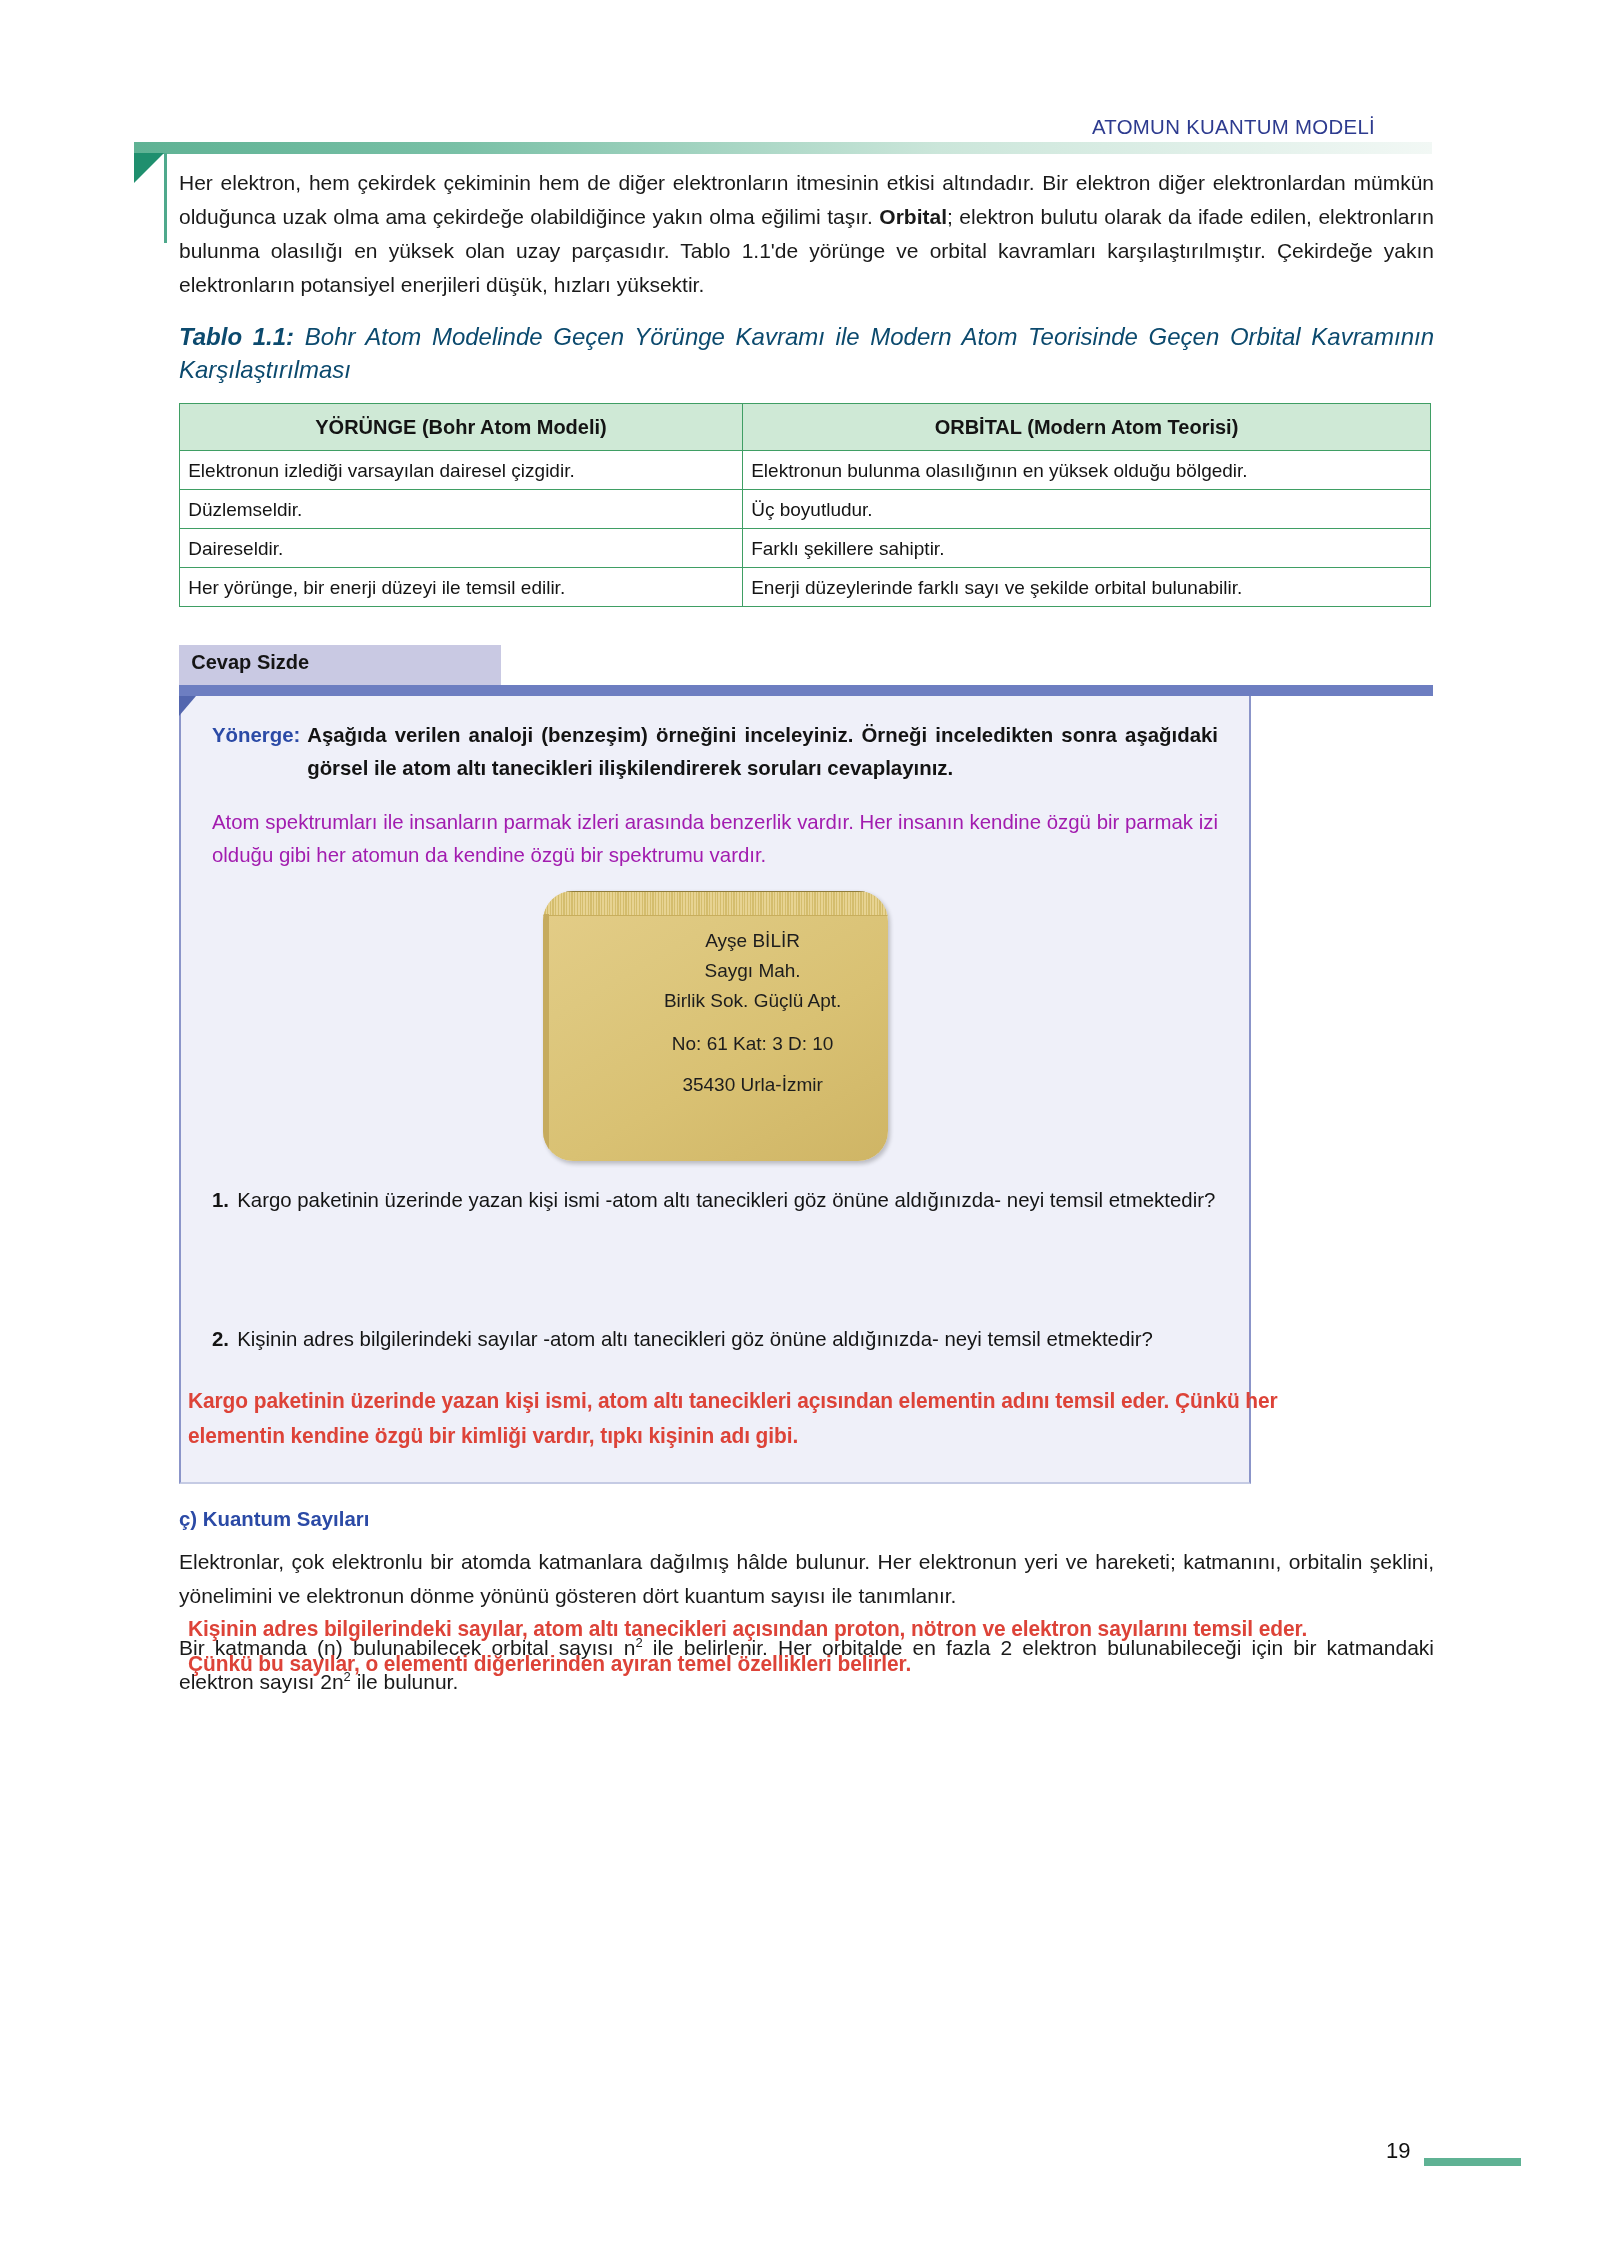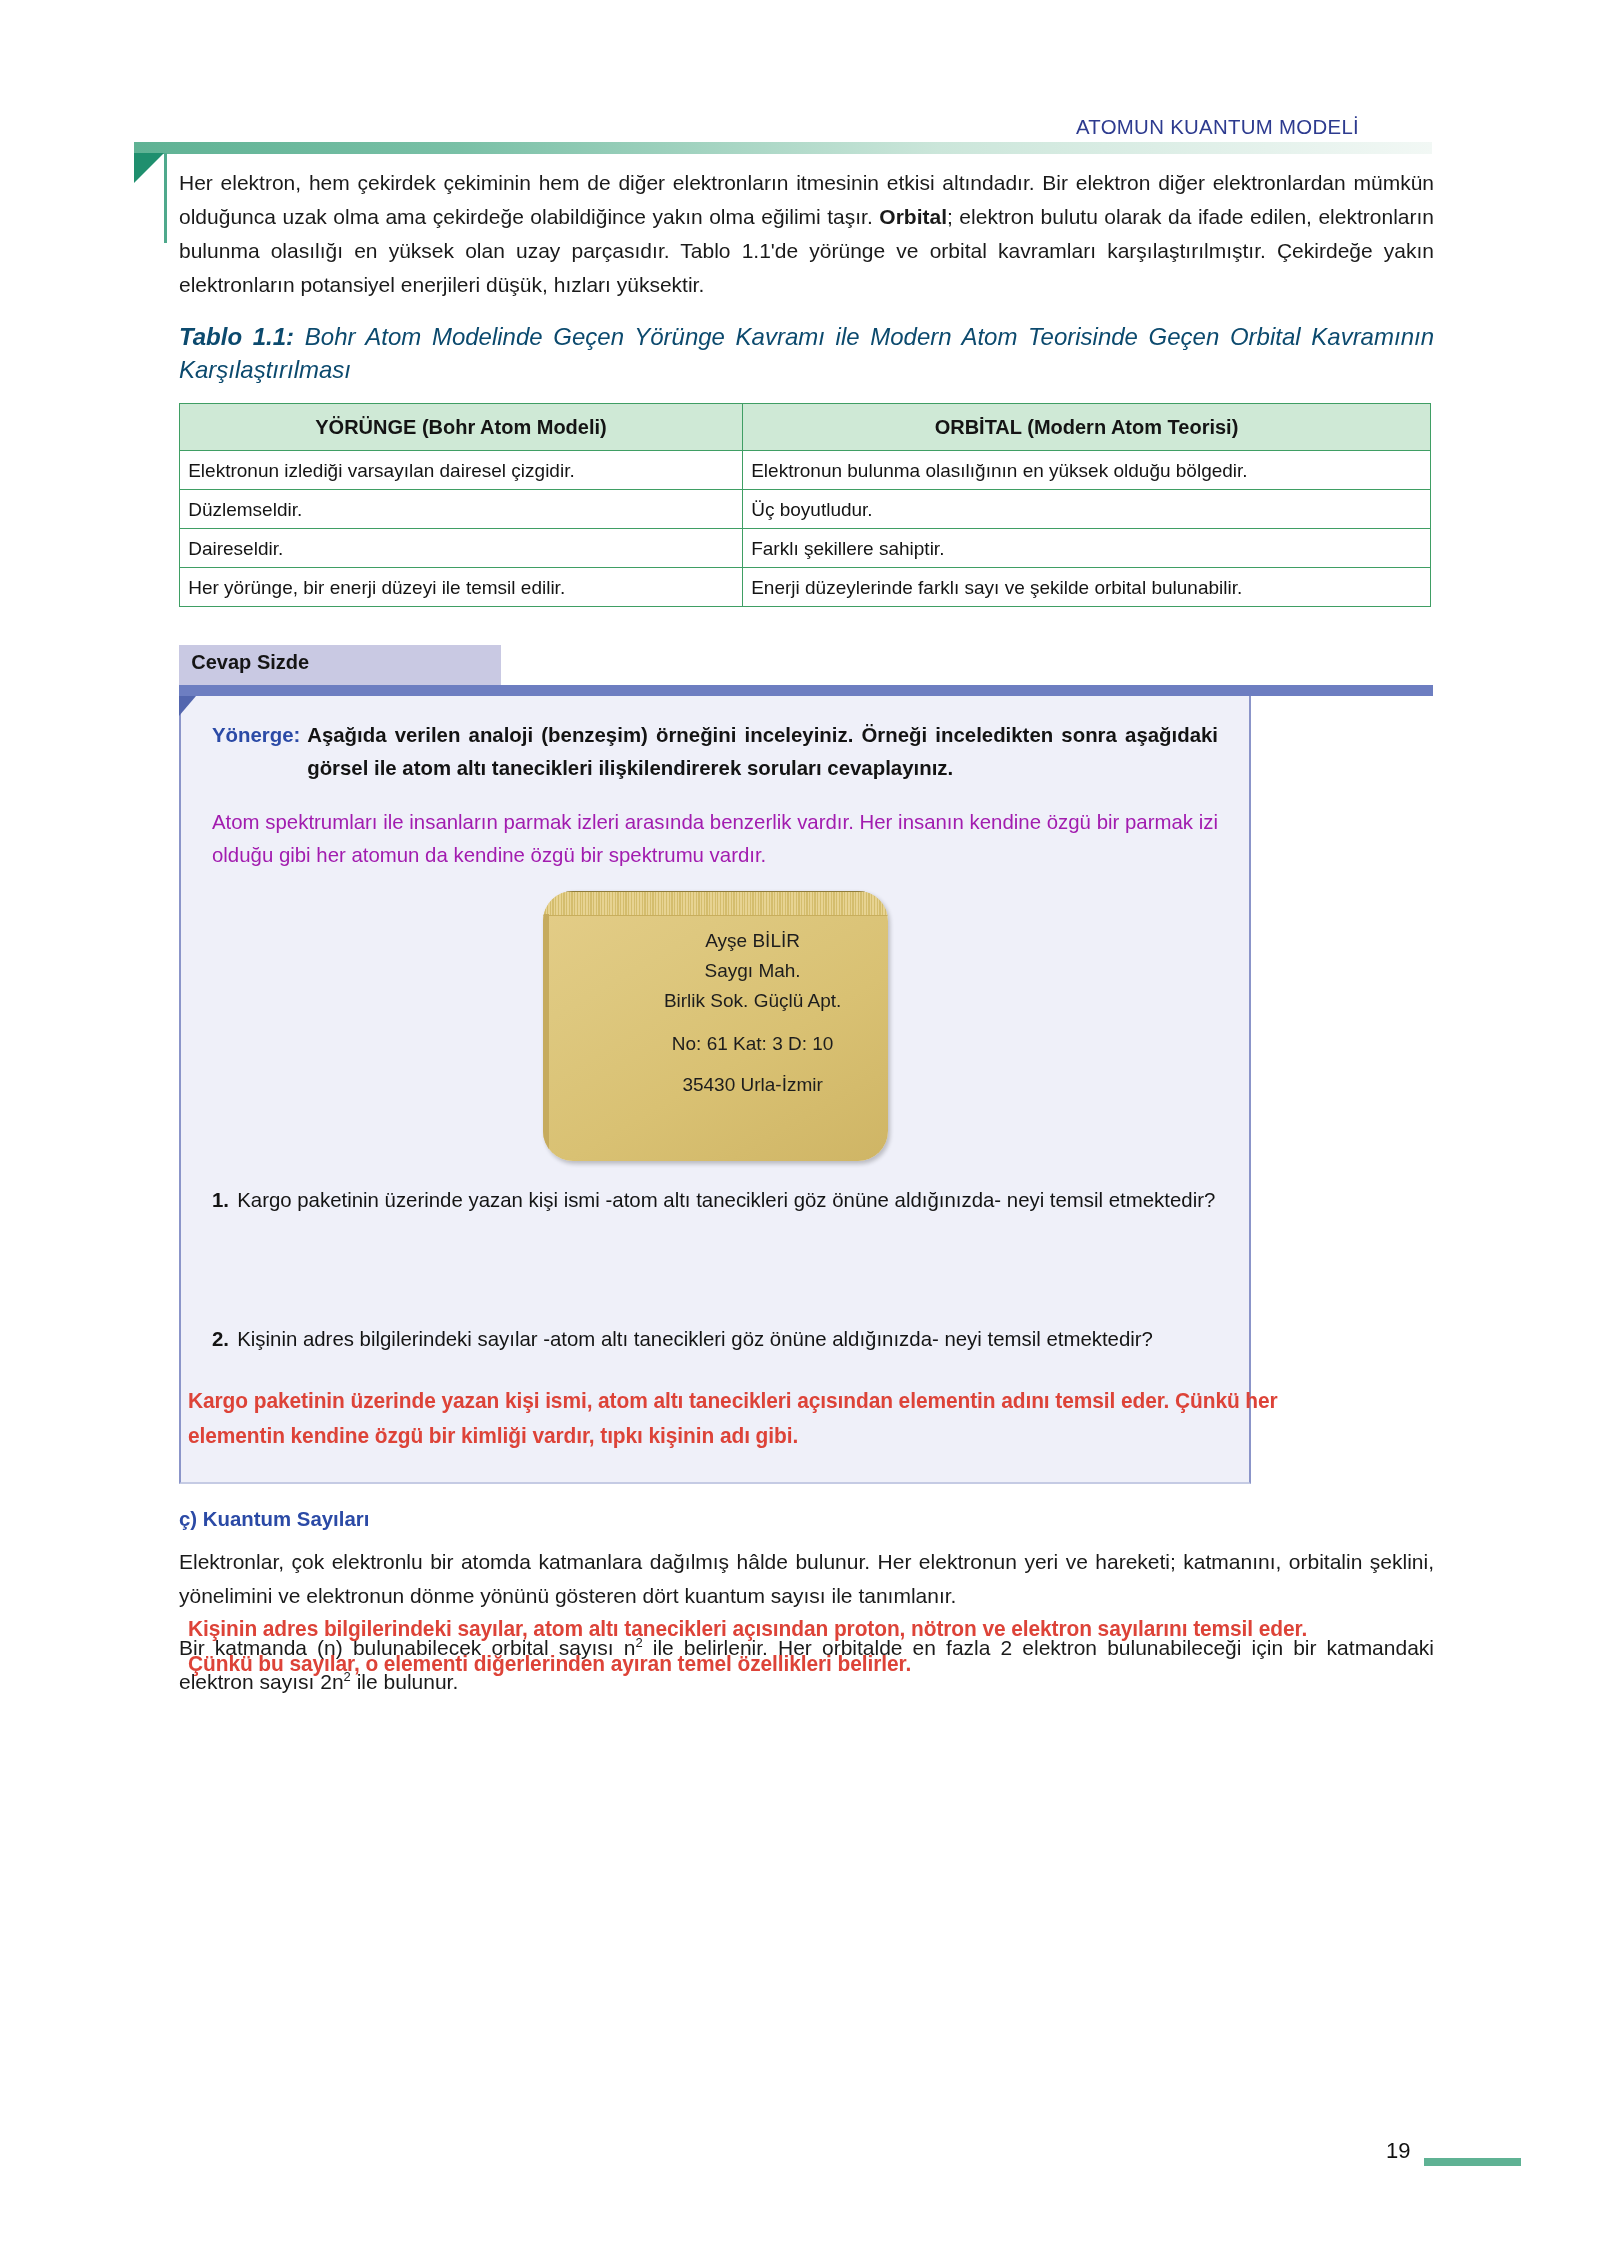--- a/index.html
+++ b/index.html
@@ -13,21 +13,21 @@
     position: relative;
     font-family: "Liberation Sans", sans-serif;
     color: #1a1a1a;
     overflow: hidden;
   }
 
   
   .page-header {
     position: absolute;
     top: 116px;
-    left: 0;
+    left: 16px;
     width: 1434px;
     height: 34px;
     text-align: right;
     padding-right: 75px;
     box-sizing: border-box;
   }
   .page-header-title {
     font-size: 20.4px;
     letter-spacing: 0.3px;
     color: #2d3b8f;

